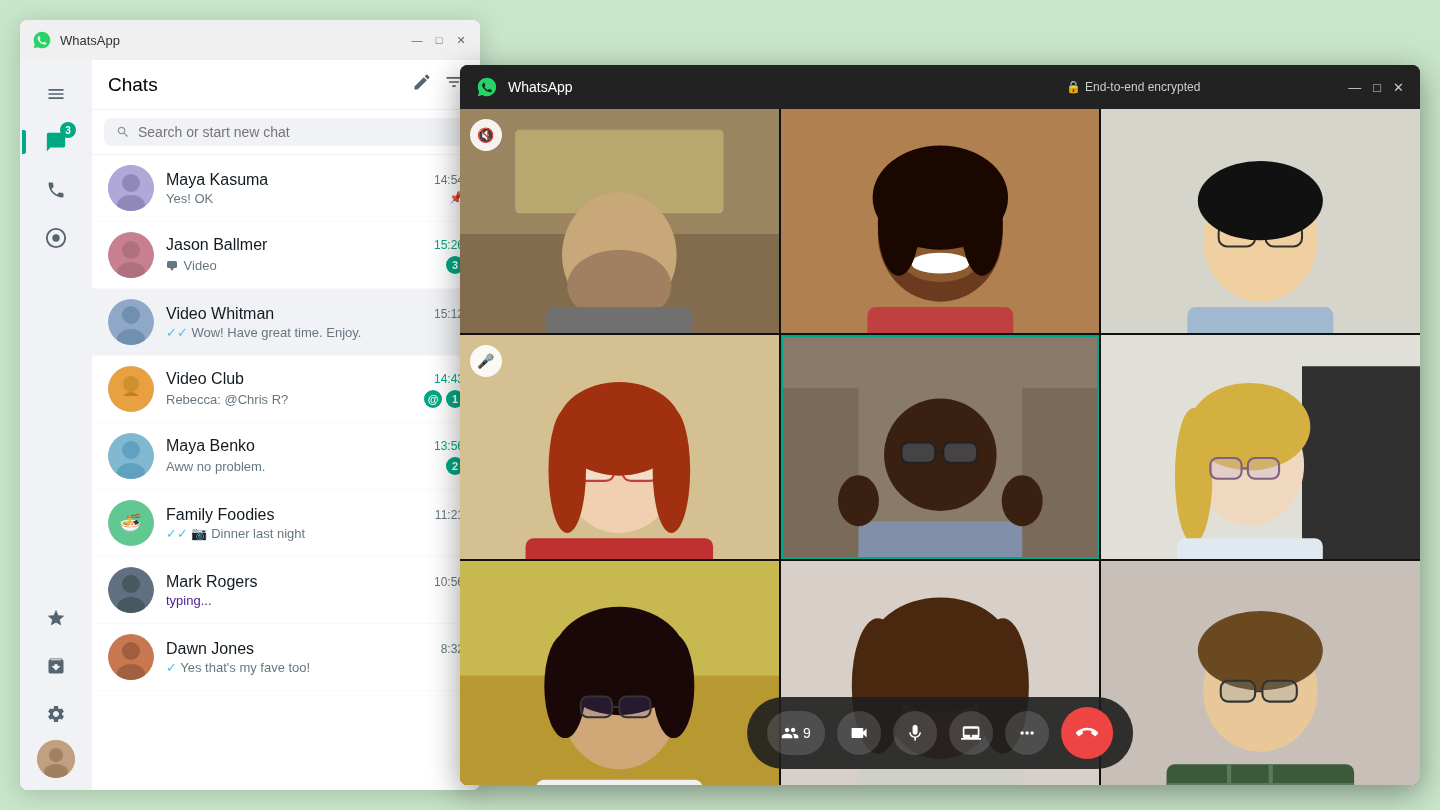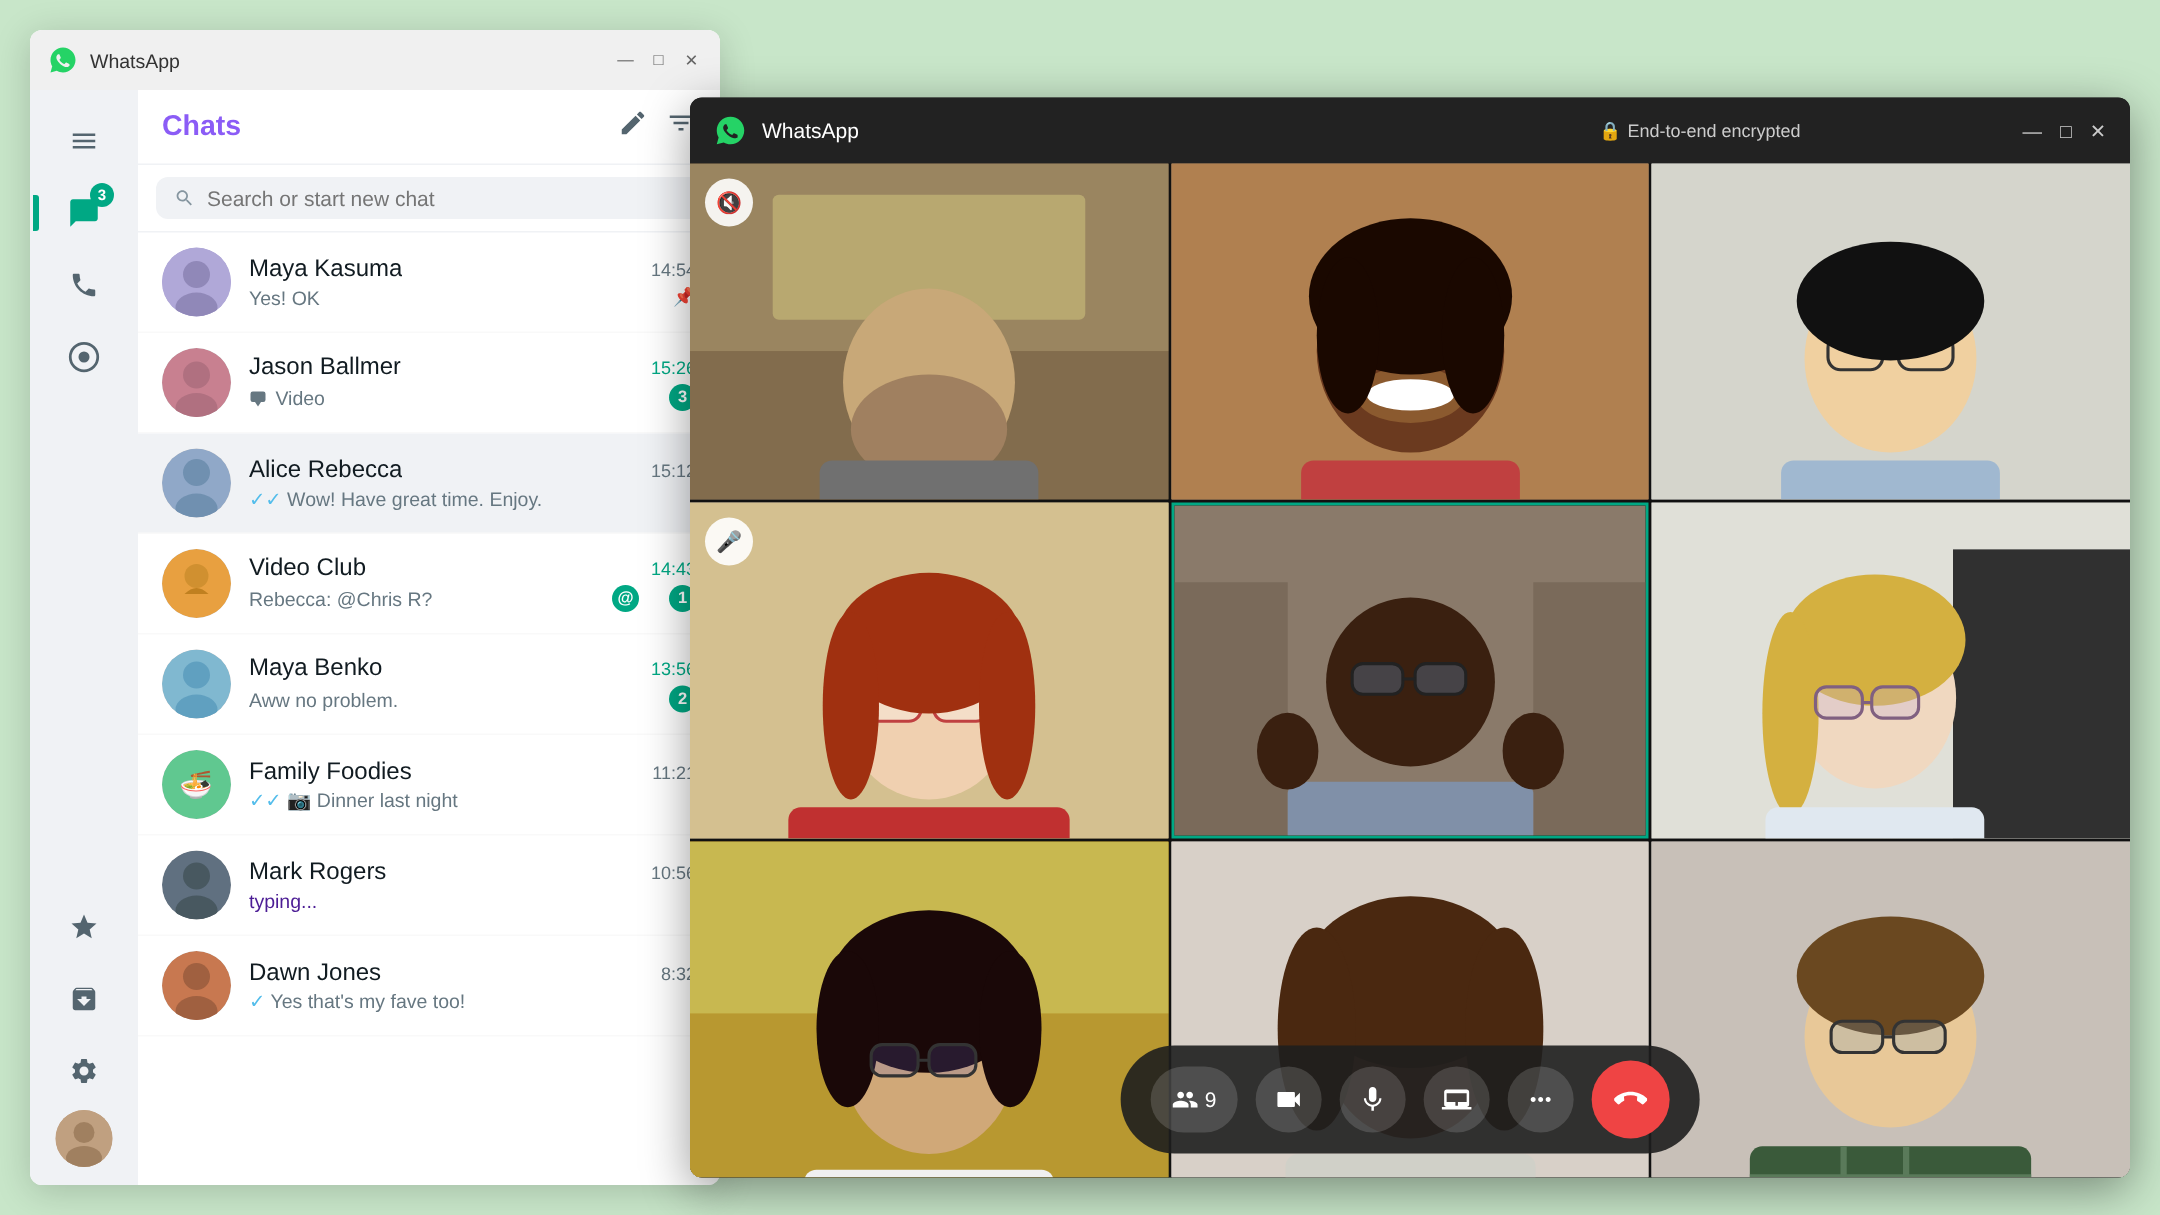--- a/index.html
+++ b/index.html
@@ -135,22 +135,22 @@
 
     .chat-header {
       display: flex;
       align-items: center;
       padding: 12px 16px;
       gap: 12px;
       border-bottom: 1px solid #f0f2f5;
     }
     .chat-header-title {
       font-size: 19px;
-      font-weight: 700;
-      color: #8b5cf6;
+      font-weight: 400;
+      color: #000000;
       flex: 1;
     }
     .chat-header-actions {
       display: flex;
       gap: 12px;
       color: #54656f;
       font-size: 18px;
     }
 
     .search-bar {
@@ -226,21 +226,21 @@
       flex-shrink: 0;
       margin-left: 8px;
     }
     .chat-time.unread {
       color: #00a884;
     }
     .chat-preview-row {
       display: flex;
       align-items: center;
       justify-content: space-between;
-      gap: 20px;
+      gap: 4px;
     }
     .chat-preview {
       font-size: 13px;
       color: #667781;
       white-space: nowrap;
       overflow: hidden;
       text-overflow: ellipsis;
       flex: 1;
     }
     .unread-badge {
@@ -556,21 +556,21 @@
       <div class="chat-item active">
         <div class="avatar">
           <svg width="46" height="46" viewBox="0 0 46 46">
             <circle cx="23" cy="23" r="23" fill="#90a8c8"></circle>
             <circle cx="23" cy="16" r="9" fill="#7090b0"></circle>
             <ellipse cx="23" cy="40" rx="14" ry="10" fill="#7090b0"></ellipse>
           </svg>
         </div>
         <div class="chat-info">
           <div class="chat-name-row">
-            <span class="chat-name">Alice Rebecca</span>
+            <span class="chat-name">Video Whitman</span>
             <span class="chat-time">15:12</span>
           </div>
           <div class="chat-preview-row">
             <span class="chat-preview">
               <span style="color:#53bdeb">✓✓</span> Wow! Have great time. Enjoy.
             </span>
           </div>
         </div>
       </div>
 

